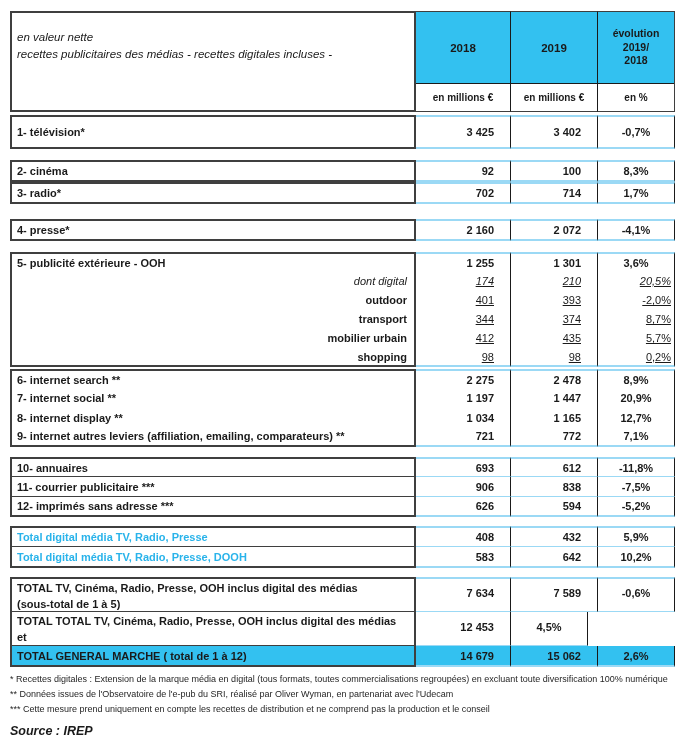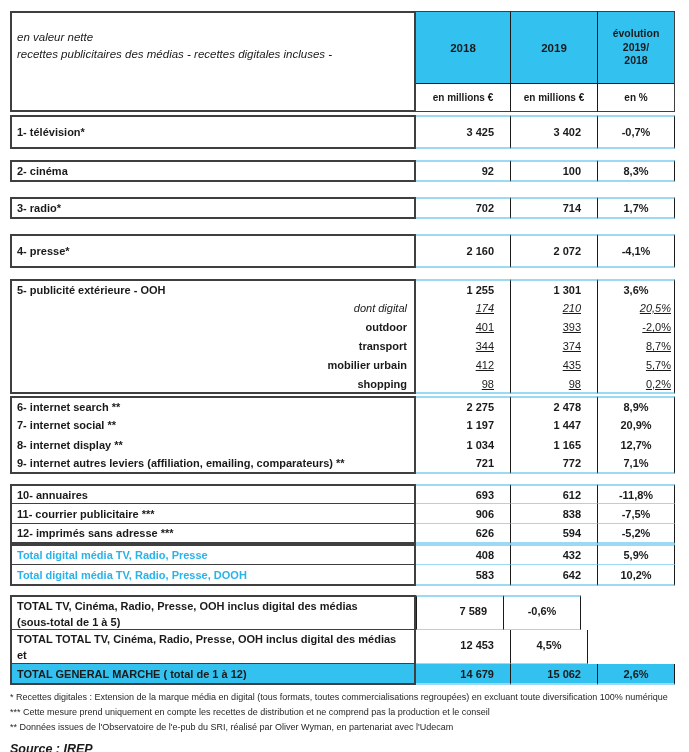--- a/index.html
+++ b/index.html
@@ -117,30 +117,30 @@
           </div>
         </div>
         <div class="group" style="margin-top: 11px;">
           <div class="row main" style="height: 22px;">
             <div class="cell cell-label">2- cinéma</div>
             <div class="cell cell-num cell-v1">92</div>
             <div class="cell cell-num cell-v2">100</div>
             <div class="cell cell-num cell-evo">8,3%</div>
           </div>
         </div>
-        <div class="group" style="margin-top: 15px; text-align: center;">
+        <div class="group" style=" text-align: center;">
           <div class="row main" style="height: 22px;">
             <div class="cell cell-label">3- radio*</div>
             <div class="cell cell-num cell-v1">702</div>
             <div class="cell cell-num cell-v2">714</div>
             <div class="cell cell-num cell-evo">1,7%</div>
           </div>
         </div>
         <div class="group" style="margin-top: 15px;">
-          <div class="row main" style="height: 34px;">
+          <div class="row main" style="height: 22px;">
             <div class="cell cell-label">4- presse*</div>
             <div class="cell cell-num cell-v1">2 160</div>
             <div class="cell cell-num cell-v2">2 072</div>
             <div class="cell cell-num cell-evo">-4,1%</div>
           </div>
         </div>
         <div class="group" style="margin-top: 11px;">
           <div class="row main" style="height: 19.2px;">
             <div class="cell cell-label">5- publicité extérieure - OOH</div>
             <div class="cell cell-num cell-v1">1 255</div>
@@ -217,40 +217,41 @@
             <div class="cell cell-num cell-v2">838</div>
             <div class="cell cell-num cell-evo">-7,5%</div>
           </div>
           <div class="row main" style="height: 20px;">
             <div class="cell cell-label">12- imprimés sans adresse ***</div>
             <div class="cell cell-num cell-v1">626</div>
             <div class="cell cell-num cell-v2">594</div>
             <div class="cell cell-num cell-evo">-5,2%</div>
           </div>
         </div>
-        <div class="group sep-label sep-values" style=" border-radius: 12px;">
+        <div class="group sep-label sep-values" style="margin-top: 9px; border-radius: 12px;">
           <div class="row cyan" style="height: 21px;">
             <div class="cell cell-label">Total digital média TV, Radio, Presse</div>
             <div class="cell cell-num cell-v1">408</div>
             <div class="cell cell-num cell-v2">432</div>
             <div class="cell cell-num cell-evo">5,9%</div>
           </div>
           <div class="row cyan" style="height: 21px;">
             <div class="cell cell-label">Total digital média TV, Radio, Presse, DOOH</div>
             <div class="cell cell-num cell-v1">583</div>
             <div class="cell cell-num cell-v2">642</div>
             <div class="cell cell-num cell-evo">10,2%</div>
           </div>
         </div>
         <div class="group sep-label sep-values" style="margin-top: 9px;">
           <div class="row tot" style="height: 34.5px;">
             <div class="cell cell-label">
               <div>TOTAL TV, Cinéma, Radio, Presse, OOH inclus digital des médias</div>
               <div>(sous-total de 1 à 5)</div>
             </div>
+            <div class="cell cell-num cell-v1">7 634</div>
             <div class="cell cell-num cell-v2">7 589</div>
             <div class="cell cell-num cell-evo">-0,6%</div>
           </div>
           <div class="row tot" style="height: 34.5px;">
             <div class="cell cell-label">
               <div>TOTAL TOTAL TV, Cinéma, Radio, Presse, OOH inclus digital des médias et</div>
               <div>Internet (sous-total de 1 à 9)</div>
             </div>
             <div class="cell cell-num cell-v1">12 453</div>
             <div class="cell cell-num cell-evo">4,5%</div>
@@ -260,17 +261,17 @@
             <div class="cell cell-num cell-v1">14 679</div>
             <div class="cell cell-num cell-v2">15 062</div>
             <div class="cell cell-num cell-evo">2,6%</div>
           </div>
         </div>
       </div>
   </div>
 
   <div class="footnotes">
     <div>* Recettes digitales :  Extension de la marque média en digital (tous formats, toutes commercialisations regroupées) en excluant toute diversification 100% numérique</div>
+    <div>** Données issues de l'Observatoire de l'e-pub du SRI, réalisé par Oliver Wyman, en partenariat avec l'Udecam</div>
     <div>***  Cette mesure prend uniquement en compte les recettes de distribution et ne comprend pas la production et le conseil</div>
-    <div>** Données issues de l'Observatoire de l'e-pub du SRI, réalisé par Oliver Wyman, en partenariat avec l'Udecam</div>
   </div>
   <div class="source">Source : IREP</div>
 </div>
 
 </body></html>

